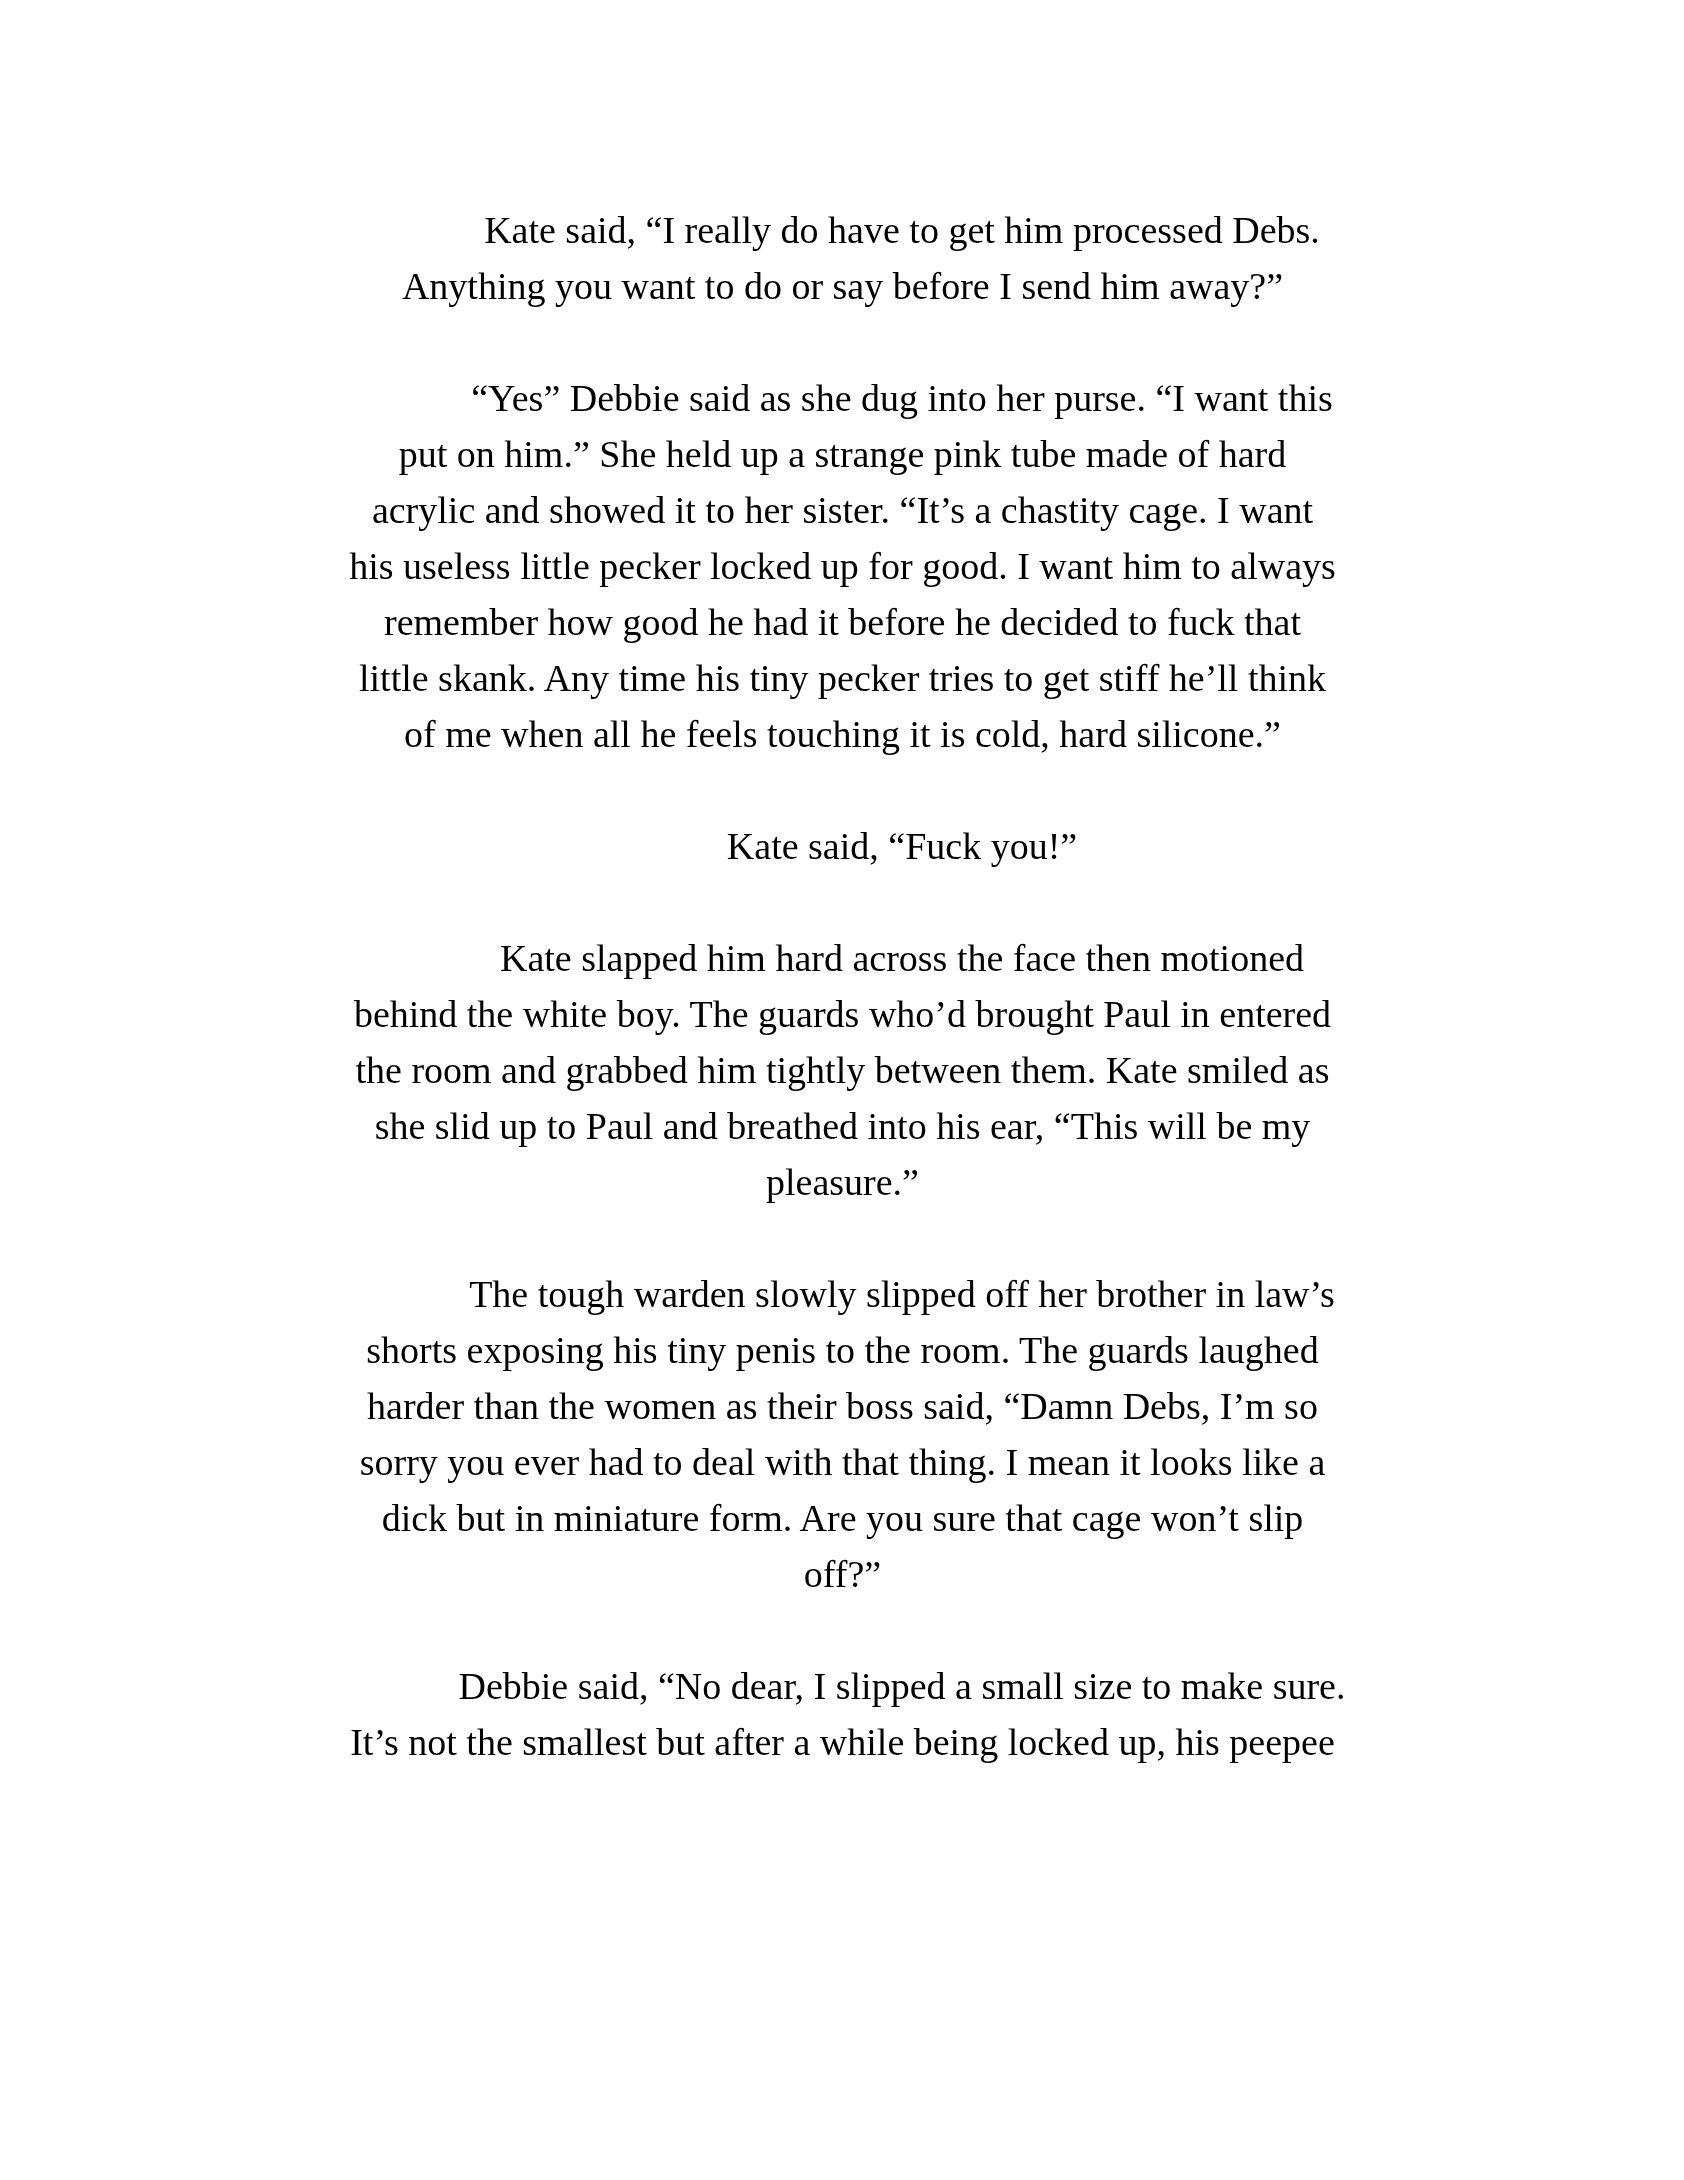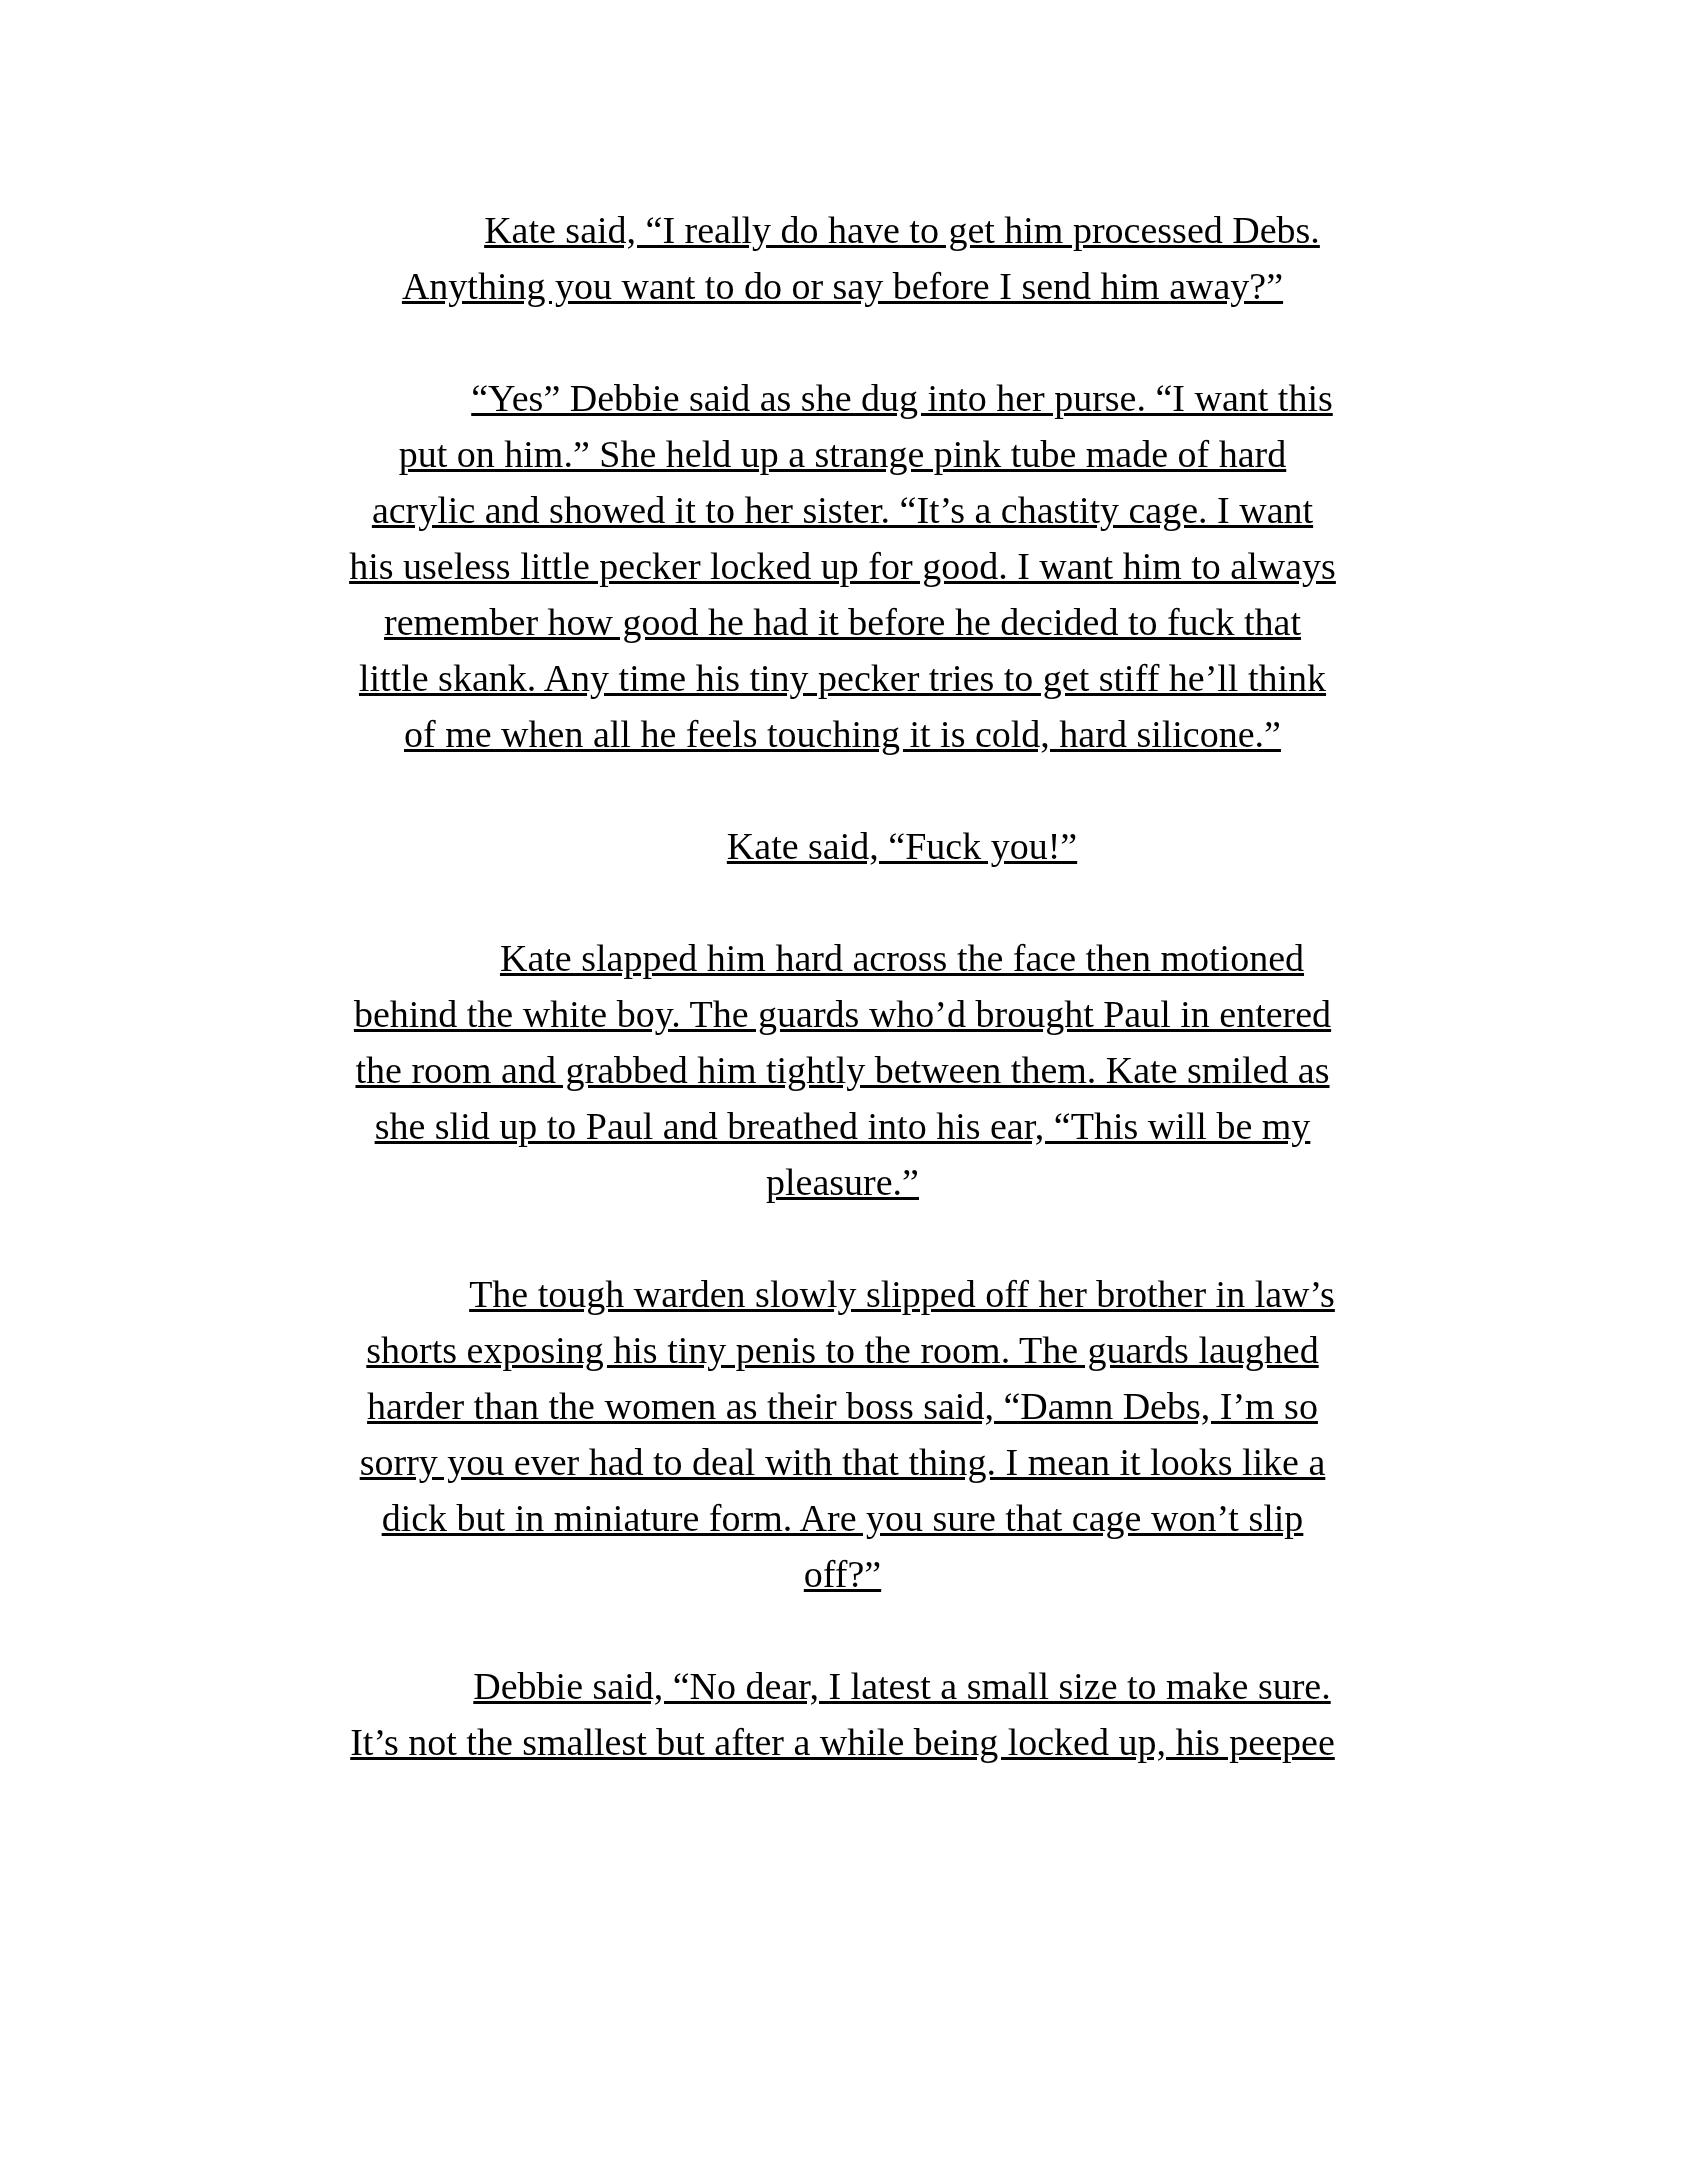--- a/index.html
+++ b/index.html
@@ -15,21 +15,20 @@
   .page {
     box-sizing: border-box;
     width: 1685px;
     height: 2181px;
     padding: 202px 197px 0 197px;
     background: #ffffff;
     color: #000000;
     font-family: "Liberation Serif", "DejaVu Serif", serif;
     font-size: 38px;
     line-height: 56px;
-    text-decoration: underline;
   }
   .para {
     margin: 0 0 56px 0;
     text-align: center;
     text-indent: 119px;      
     white-space: pre-line;   
     font-stretch: condensed;
   }
 </style>
 </head>
@@ -50,16 +49,16 @@
 behind the white boy. The guards who’d brought Paul in entered
 the room and grabbed him tightly between them. Kate smiled as
 she slid up to Paul and breathed into his ear, “This will be my
 pleasure.”</p>
   <p class="para">The tough warden slowly slipped off her brother in law’s
 shorts exposing his tiny penis to the room. The guards laughed
 harder than the women as their boss said, “Damn Debs, I’m so
 sorry you ever had to deal with that thing. I mean it looks like a
 dick but in miniature form. Are you sure that cage won’t slip
 off?”</p>
-  <p class="para">Debbie said, “No dear, I latest a small size to make sure.
+  <p class="para">Debbie said, “No dear, I slipped a small size to make sure.
 It’s not the smallest but after a while being locked up, his peepee</p>
 </main>
 
 
 </body></html>

